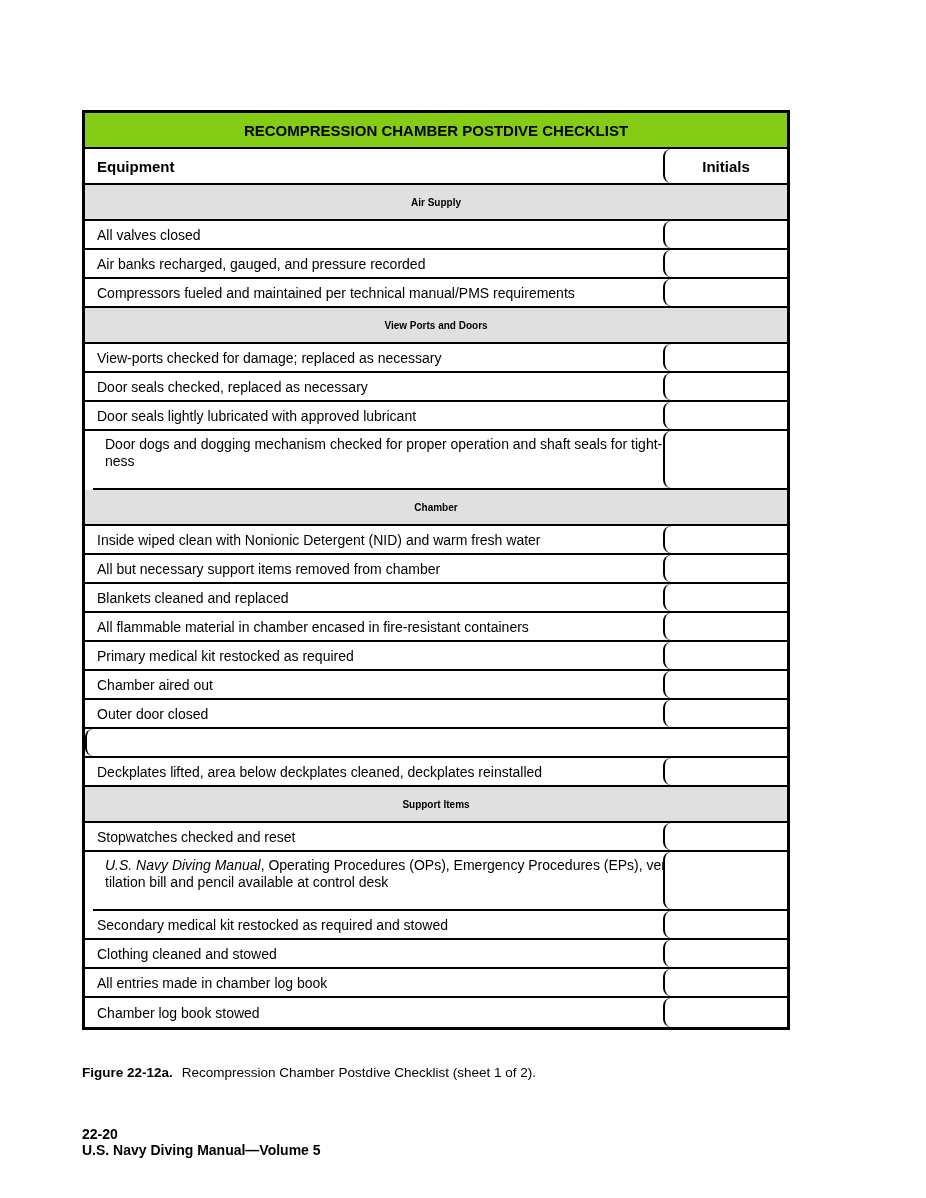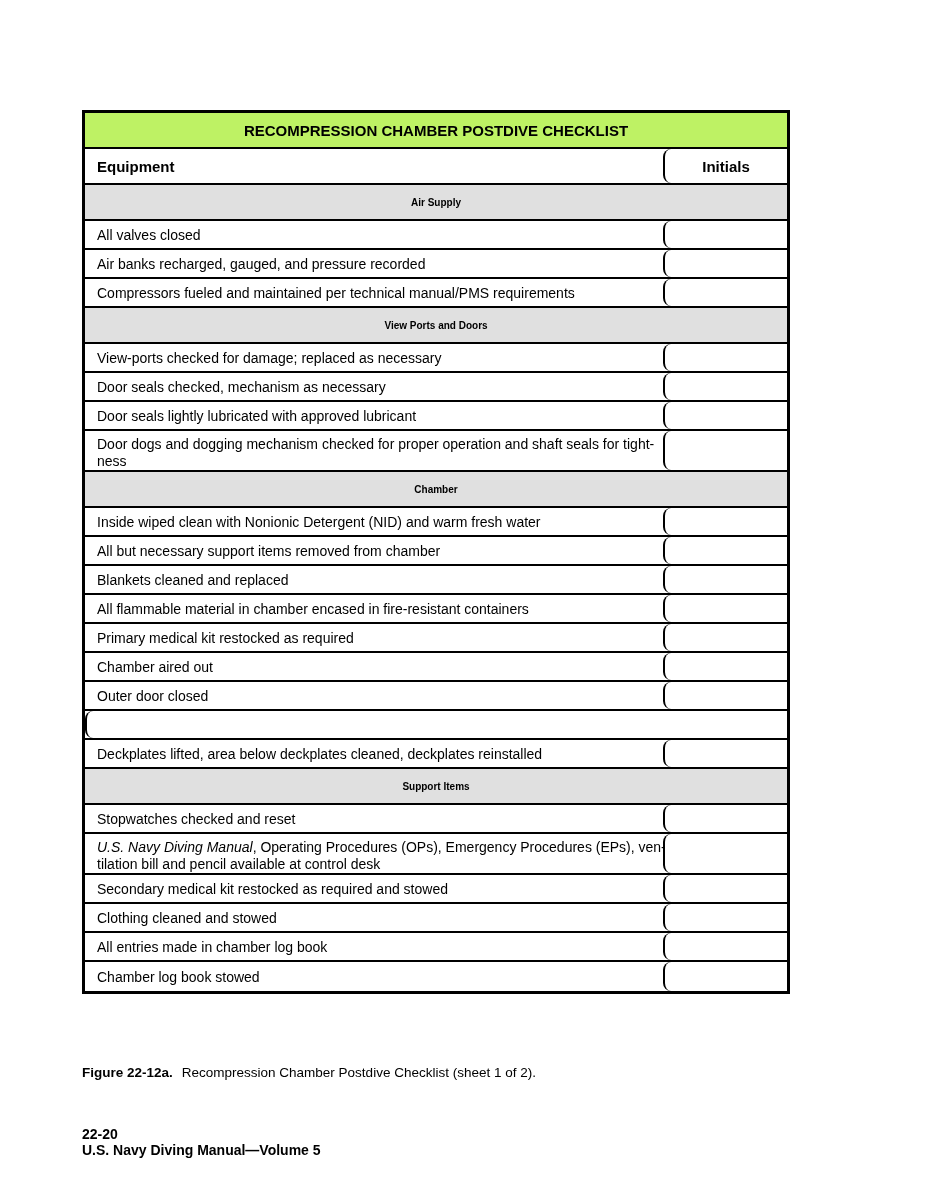--- a/index.html
+++ b/index.html
@@ -14,33 +14,33 @@
     position: absolute;
     left: 82px; top: 110px;
     width: 708px;
     border: 3px solid #000;
     background: #fff;
   }
   .row { display: flex; border-bottom: 2px solid #000; }
   .row:last-child { border-bottom: none; }
   .row-title {
     height: 36px;
-    background: #bef264;
+    background: #84cc16;
     align-items: center; justify-content: center;
     font-weight: bold; font-size: 15px;
   }
   .row-colheads { height: 36px; font-weight: bold; font-size: 15px; }
   .row-section {
     height: 36px;
     background: #e0e0e0;
     align-items: center; justify-content: center;
     font-weight: bold; font-size: 10px;
   }
   .row-item { height: 29px; font-size: 14px; }
-  .row-item2 { height: 41px; font-size: 14px; }
+  .row-item2 { height: 59px; font-size: 14px; margin-left: 8px; }
   .cell-equip {
     flex: 1;
     display: flex; align-items: center;
     padding-left: 12px; padding-right: 24px;
     overflow: hidden;
   }
   .row-item2 .cell-equip {
     align-items: flex-start;
     padding-top: 5px;
     line-height: 17px;
@@ -113,21 +113,21 @@
     <span>View Ports and Doors</span>
   </div>
   <div class="row row-item">
     <div class="cell-equip">
         <span>View-ports checked for damage; replaced as necessary</span>
       </div>
     <div class="cell-init"></div>
   </div>
   <div class="row row-item">
     <div class="cell-equip">
-        <span>Door seals checked, mechanism as necessary</span>
+        <span>Door seals checked, replaced as necessary</span>
       </div>
     <div class="cell-init"></div>
   </div>
   <div class="row row-item">
     <div class="cell-equip">
         <span>Door seals lightly lubricated with approved lubricant</span>
       </div>
     <div class="cell-init"></div>
   </div>
   <div class="row row-item2">

